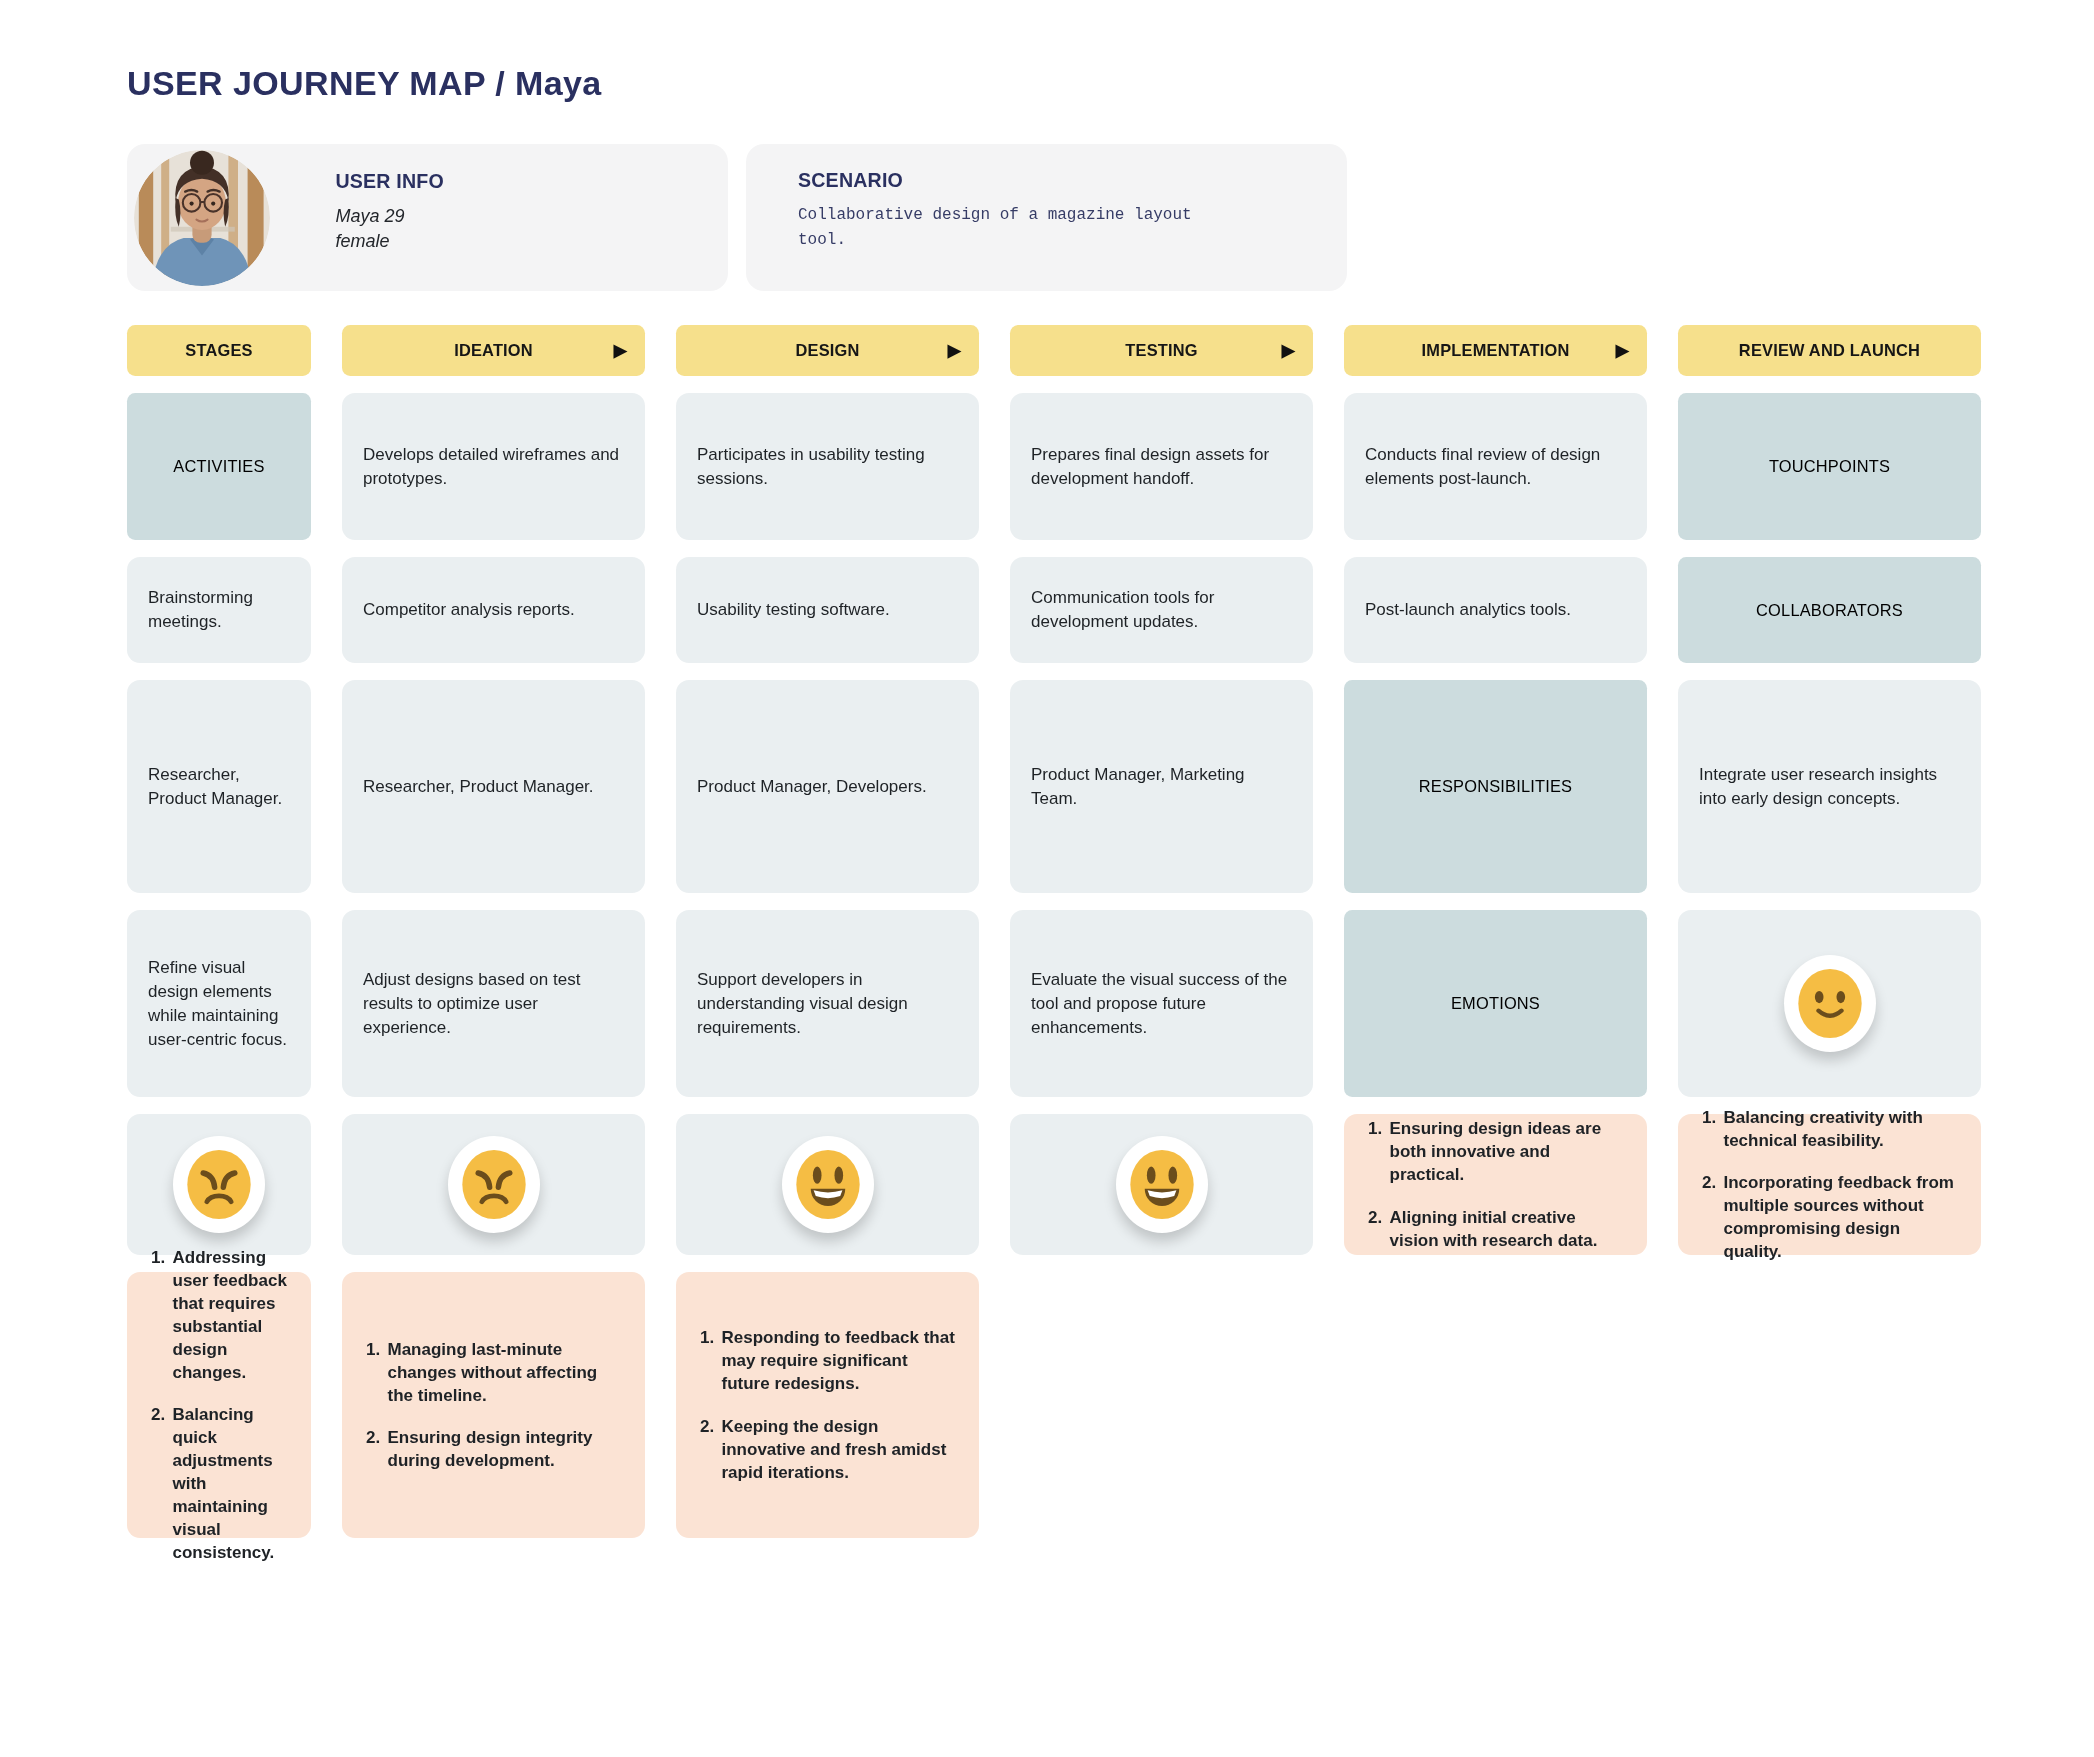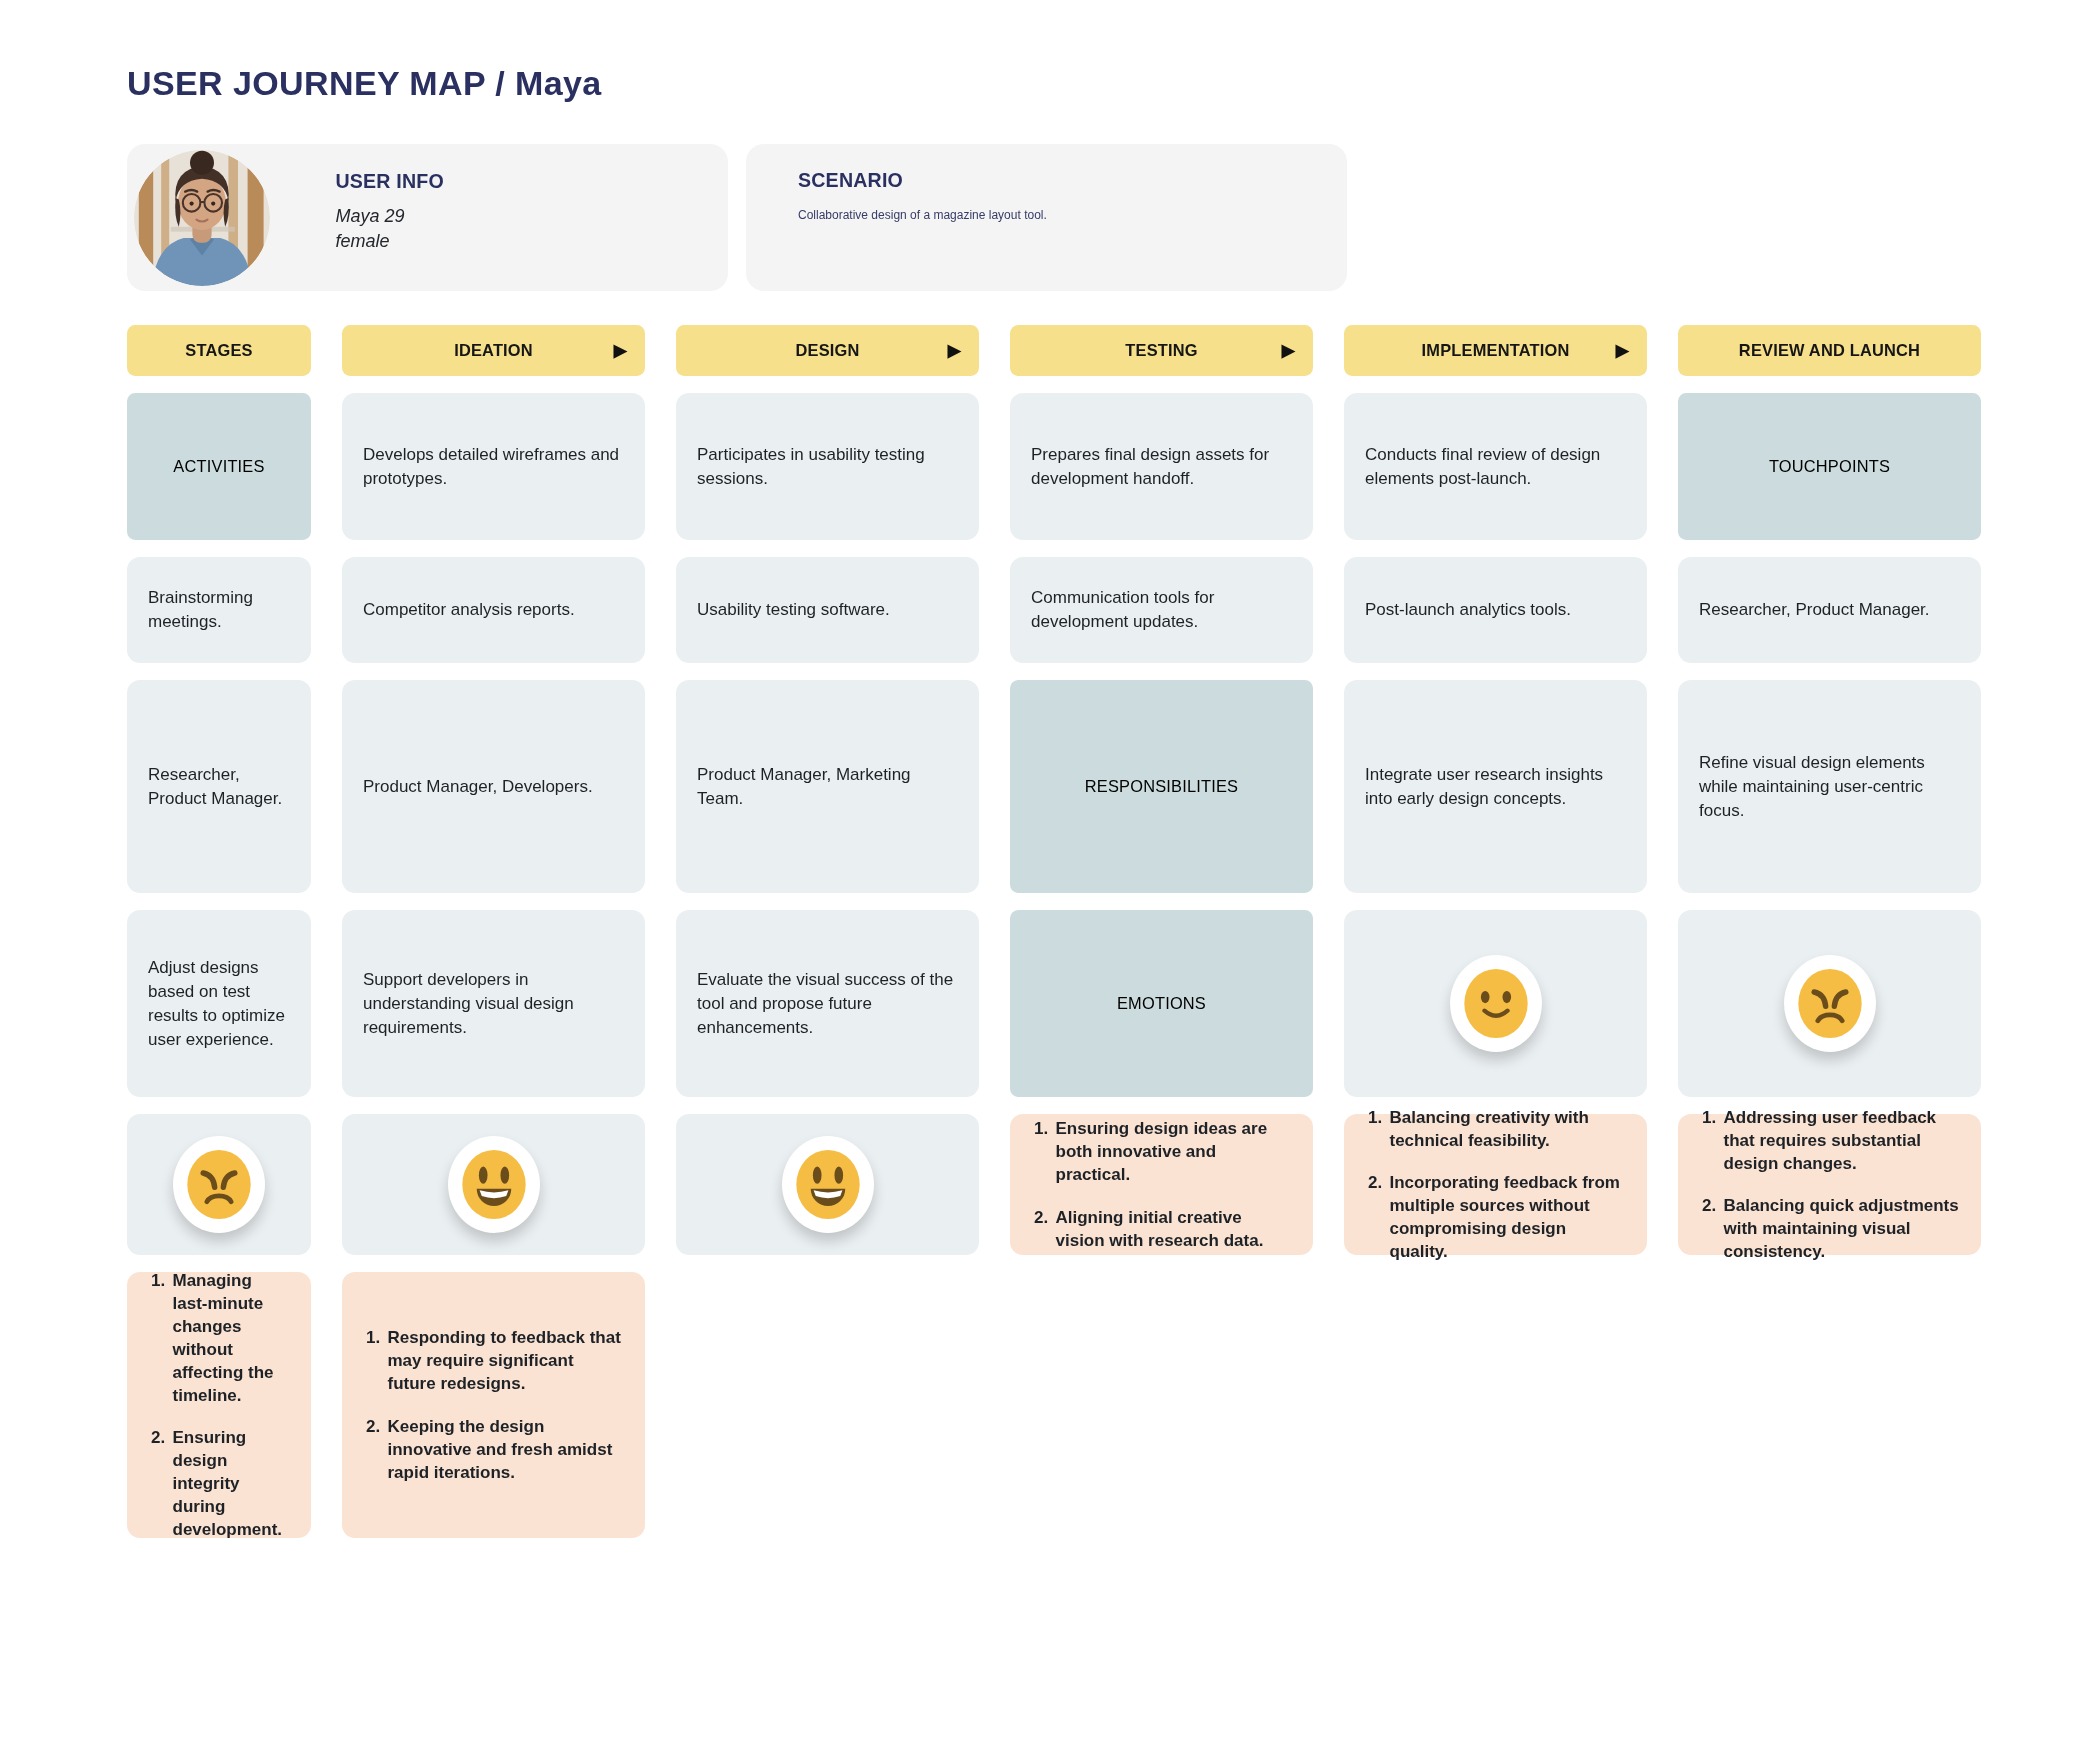--- a/index.html
+++ b/index.html
@@ -41,24 +41,25 @@
     margin-bottom: 11.5px;
   }
   .user-meta {
     font-style: italic;
     font-size: 18px;
     line-height: 25px;
     color: #23262b;
   }
   .scenario-card { padding: 24.5px 33px 0 52px; }
   .scenario-text {
-    font-size: 12px;
+    font-size: 16px;
     line-height: 25px;
     color: #363c66;
     max-width: 446px;
+    font-family: Liberation Mono, monospace;
   }
   
   .grid {
     margin-top: 34px;
     display: grid;
     grid-template-columns: 184px repeat(5, 303px);
     grid-template-rows: 51px 147px 106px 213px 187px 141px 266px;
     gap: 17px 31px;
     width: 1853px;
   }
@@ -226,20 +227,21 @@
     <div class="cell">
         <p>Usability testing software.</p>
       </div>
     <div class="cell">
         <p>Communication tools for development updates.</p>
       </div>
     <div class="cell">
         <p>Post-launch analytics tools.</p>
       </div>
 
+    <div class="rowlabel">COLLABORATORS</div>
     <div class="cell">
         <p>Researcher, Product Manager.</p>
       </div>
     <div class="cell">
         <p>Researcher, Product Manager.</p>
       </div>
     <div class="cell">
         <p>Product Manager, Developers.</p>
       </div>
     <div class="cell">

